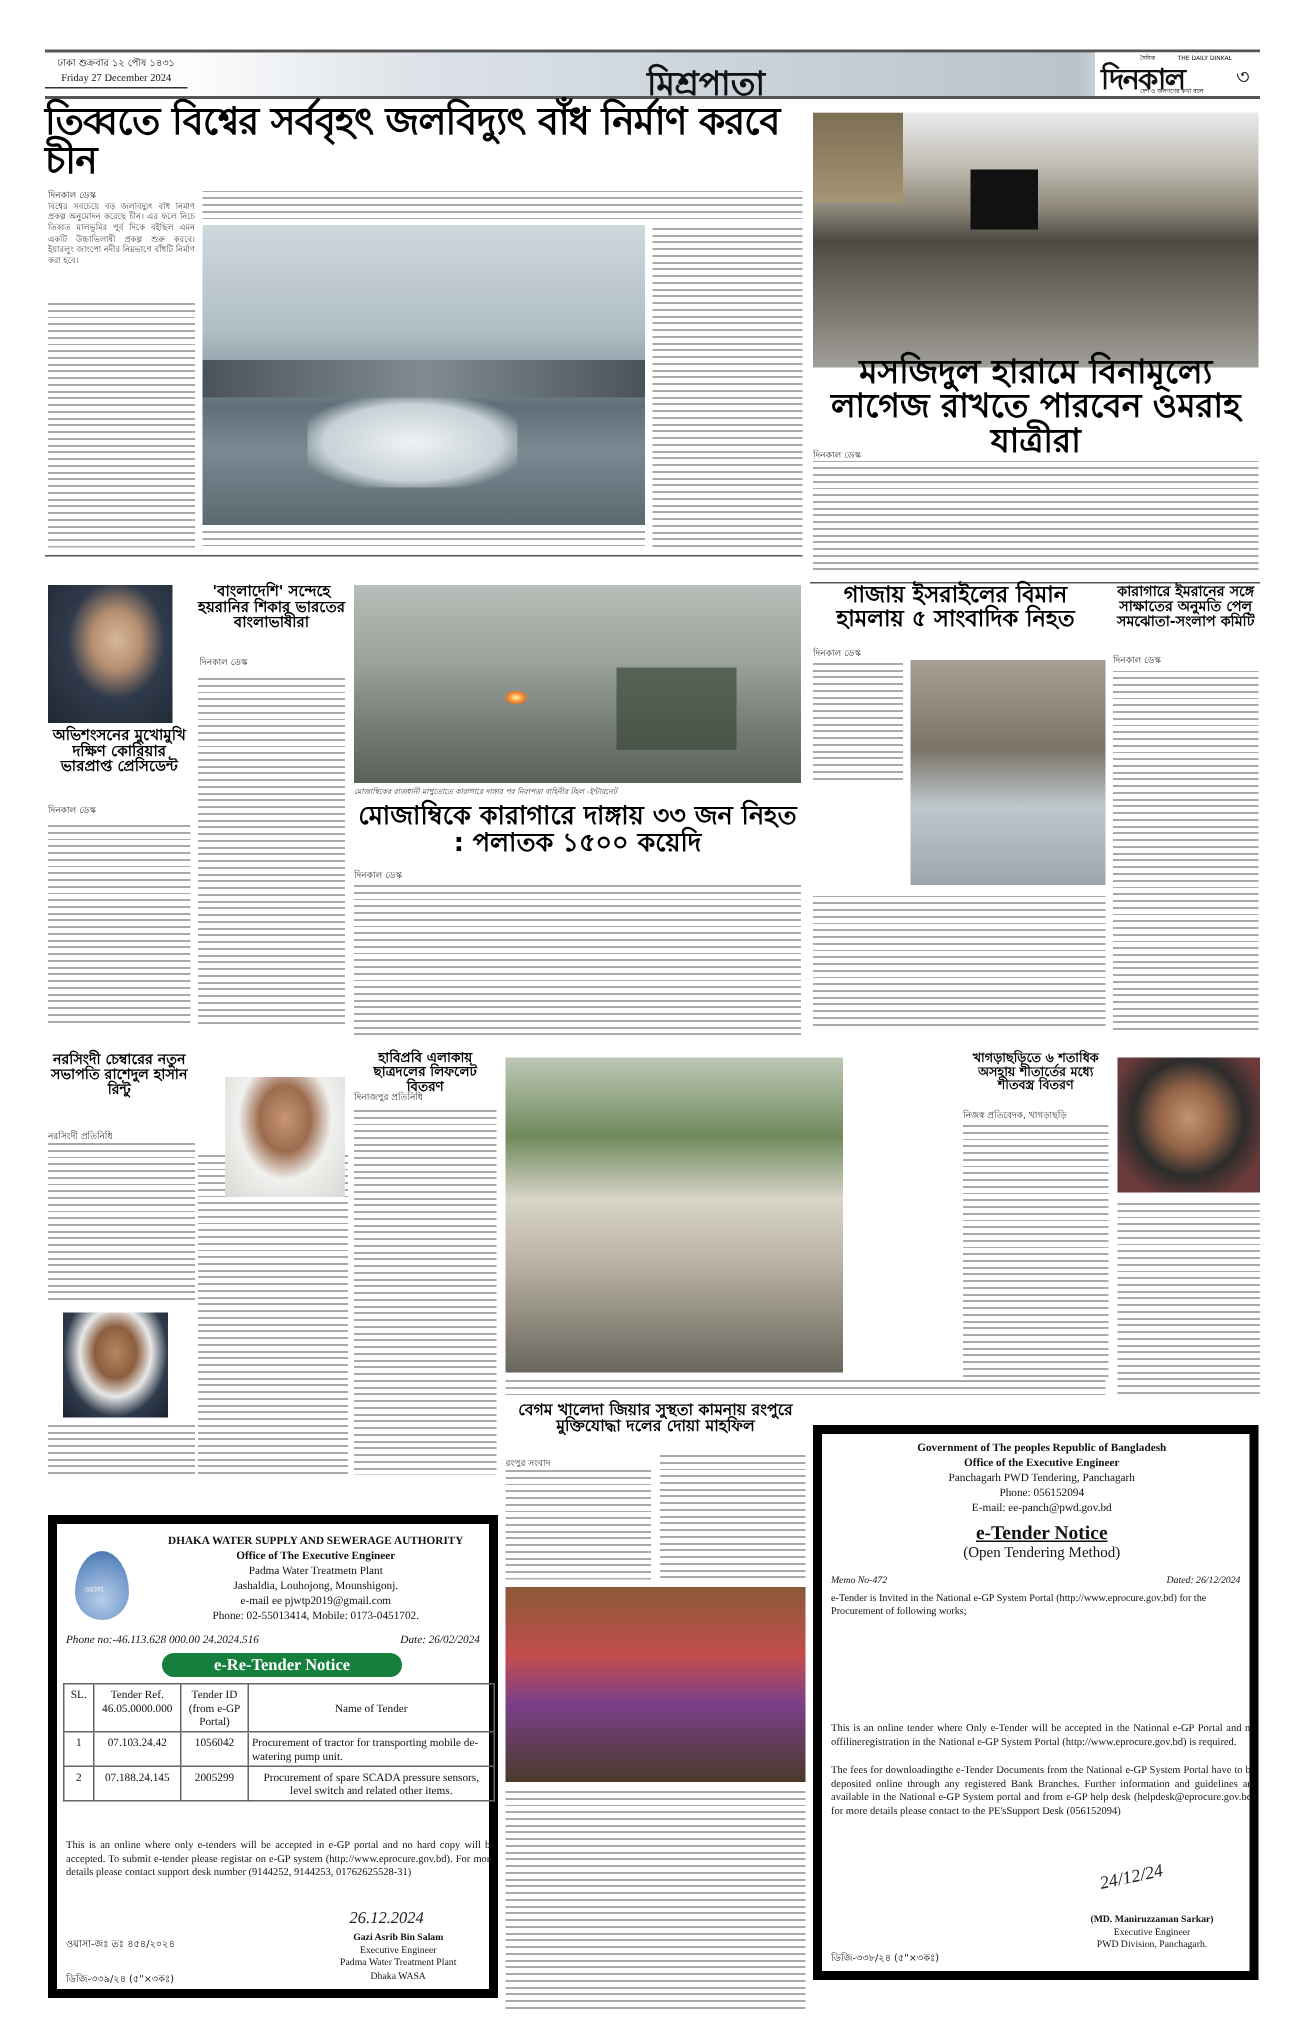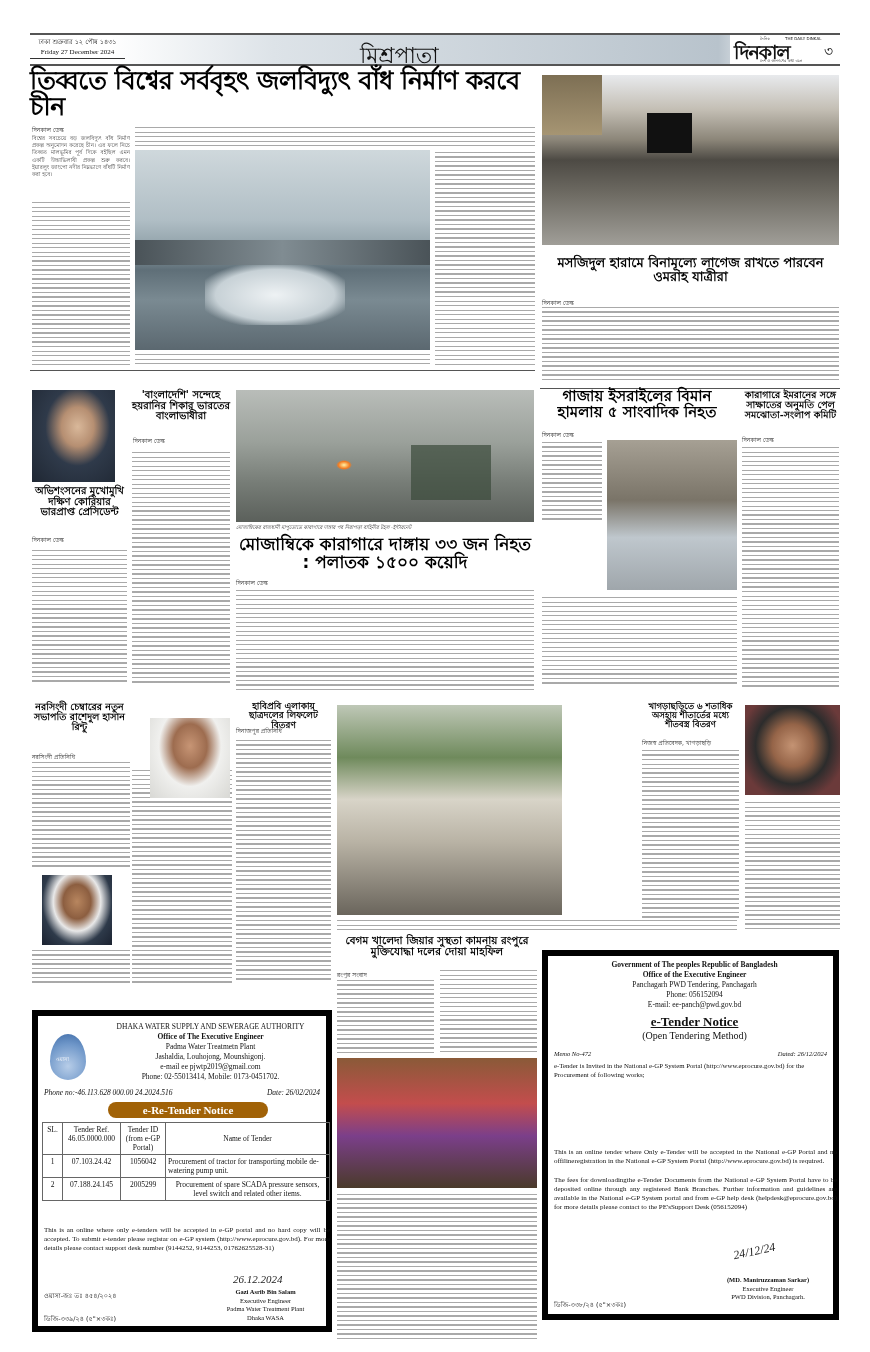--- a/index.html
+++ b/index.html
@@ -17,21 +17,21 @@
 .ser{font-family:"Liberation Serif",serif}
 </style>
 </head>
 <body>
 
 <div class="abs" style="left:30px;top:33px;width:810px;height:33px;border-top:2px solid #555;border-bottom:2px solid #555;background:linear-gradient(90deg,#fff 0%,#fff 10%,#dde3e8 30%,#b8c3cc 85%,#fff 92%)">
   <div class="abs" style="left:0;top:2px;width:95px;border-bottom:1px solid #333;padding-bottom:2px">
     <div style="font-size:6.5px;text-align:center;font-family:'DejaVu Sans',sans-serif">ঢাকা শুক্রবার ১২ পৌষ ১৪৩১</div>
     <div style="font-size:7px;text-align:center" class="ser">Friday 27 December 2024</div>
   </div>
-  <div class="abs" style="left:330px;top:3px;width:150px;text-align:left;font-size:22px;font-family:'DejaVu Sans',sans-serif;font-weight:normal">মিশ্রপাতা</div>
+  <div class="abs" style="left:330px;top:3px;width:150px;text-align:right;font-size:22px;font-family:'DejaVu Sans',sans-serif;font-weight:bold">মিশ্রপাতা</div>
   <div class="abs" style="left:700px;top:0;width:110px;height:29px;background:#fff">
     <span style="position:absolute;left:30px;top:1px;font-size:4px">দৈনিক</span>
     <span style="position:absolute;left:55px;top:1px;font-size:4px;font-family:'DejaVu Sans',sans-serif">THE DAILY DINKAL</span>
     <span style="position:absolute;left:4px;top:3px;font-size:19px;font-weight:bold;font-family:'DejaVu Sans',sans-serif;letter-spacing:-1px">দিনকাল</span>
     <span style="position:absolute;left:94px;top:5px;font-size:14px;font-family:'DejaVu Sans',sans-serif">৩</span>
     <span style="position:absolute;left:30px;top:23px;font-size:4px">দেশ ও জনগণের কথা বলে</span>
   </div>
 </div>
 
 <div class="abs hl" style="left:30px;top:68px;width:530px;font-size:25px;text-align:left;letter-spacing:-0.5px">তিব্বতে বিশ্বের সর্ববৃহৎ জলবিদ্যুৎ বাঁধ নির্মাণ করবে চীন</div>
@@ -45,21 +45,21 @@
   <div style="position:absolute;left:70px;top:115px;width:140px;height:60px;background:radial-gradient(ellipse at center,#eef2f4 0%,#c7d1d6 60%,transparent 80%)"></div>
 </div>
 <div class="abs lines" style="left:135px;top:125px;width:400px;height:22px"></div>
 <div class="abs lines" style="left:435px;top:150px;width:100px;height:215px"></div>
 <div class="abs lines" style="left:135px;top:352px;width:295px;height:14px"></div>
 
 <div class="abs photo" style="left:542px;top:75px;width:297px;height:170px;background:linear-gradient(180deg,#e8eaed 0%,#c4bfb5 20%,#8c8679 38%,#4d4a44 50%,#6e6b63 70%,#a09e98 100%)">
   <div style="position:absolute;left:105px;top:38px;width:45px;height:40px;background:#111"></div>
   <div style="position:absolute;left:0;top:0;width:60px;height:60px;background:linear-gradient(#7d6f54,#a69573)"></div>
 </div>
-<div class="abs hl" style="left:542px;top:256px;width:297px;font-size:13px">মসজিদুল হারামে বিনামূল্যে লাগেজ রাখতে পারবেন ওমরাহ যাত্রীরা</div>
+<div class="abs hl" style="left:542px;top:237px;width:297px;font-size:22px">মসজিদুল হারামে বিনামূল্যে লাগেজ রাখতে পারবেন ওমরাহ যাত্রীরা</div>
 <div class="abs byline" style="left:542px;top:298px">দিনকাল ডেস্ক</div>
 <div class="abs lines" style="left:542px;top:305px;width:297px;height:78px"></div>
 
 <div class="abs rule" style="left:30px;top:370px;width:505px;height:1px"></div>
 <div class="abs rule" style="left:540px;top:388px;width:300px;height:1px"></div>
 
 <div class="abs photo" style="left:32px;top:390px;width:83px;height:92px;background:radial-gradient(ellipse at 55% 40%,#d9b89a 0%,#b68f72 25%,#2f3a4a 50%,#1f2733 100%)"></div>
 <div class="abs hl" style="left:32px;top:486px;width:95px;font-size:10px">অভিশংসনের মুখোমুখি দক্ষিণ কোরিয়ার ভারপ্রাপ্ত প্রেসিডেন্ট</div>
 <div class="abs byline" style="left:32px;top:535px">দিনকাল ডেস্ক</div>
 <div class="abs lines" style="left:32px;top:548px;width:95px;height:135px"></div>
@@ -113,30 +113,30 @@
 <div class="abs lines" style="left:337px;top:978px;width:97px;height:75px"></div>
 <div class="abs lines" style="left:440px;top:968px;width:97px;height:85px"></div>
 <div class="abs photo" style="left:337px;top:1058px;width:200px;height:130px;background:linear-gradient(180deg,#8a5a38 0%,#c34d4d 35%,#7b3f8a 60%,#4a3a2a 100%)"></div>
 <div class="abs lines" style="left:337px;top:1192px;width:200px;height:150px"></div>
 
 <div class="abs boxed" style="left:32px;top:1010px;width:300px;height:322px;background:#fff">
   <div class="abs" style="left:12px;top:18px;width:36px;height:46px;background:radial-gradient(circle at 50% 70%,#b7cde8 0%,#6f97c9 60%,#3d6aa6 100%);border-radius:50% 50% 50% 50%/60% 60% 40% 40%">
     <span style="position:absolute;left:6px;top:22px;font-size:5px;color:#fff;font-family:'DejaVu Sans',sans-serif">ওয়াসা</span>
   </div>
   <div class="abs ser" style="left:50px;top:6px;width:245px;text-align:center;font-size:7.5px;line-height:10px">
-    <div style="font-weight:normal">DHAKA WATER SUPPLY AND SEWERAGE AUTHORITY</div>
+    <div style="font-weight:bold">DHAKA WATER SUPPLY AND SEWERAGE AUTHORITY</div>
     <div style="font-weight:bold">Office of The Executive Engineer</div>
     <div>Padma Water Treatmetn Plant</div>
     <div>Jashaldia, Louhojong, Mounshigonj.</div>
     <div>e-mail ee pjwtp2019@gmail.com</div>
     <div>Phone: 02-55013414, Mobile: 0173-0451702.</div>
   </div>
   <div class="abs ser" style="left:6px;top:72px;font-size:7.5px;font-style:italic">Phone no:-46.113.628 000.00 24.2024.516</div>
   <div class="abs ser" style="right:6px;top:72px;font-size:7.5px;font-style:italic">Date: 26/02/2024</div>
-  <div class="abs ser" style="left:70px;top:86px;width:160px;height:16px;background:#a16207;color:#fff;border-radius:9px;text-align:center;font-weight:bold;font-size:11px;line-height:16px">e-Re-Tender Notice</div>
+  <div class="abs ser" style="left:70px;top:86px;width:160px;height:16px;background:#15803d;color:#fff;border-radius:9px;text-align:center;font-weight:bold;font-size:11px;line-height:16px">e-Re-Tender Notice</div>
   <table class="abs" style="left:4px;top:106px;width:288px">
     <tbody>
         <tr>
       <th style="width:20px">SL.</th>
       <th style="width:58px">Tender Ref. 46.05.0000.000</th>
       <th style="width:45px">Tender ID (from e-GP Portal)</th>
       <th style="vertical-align:middle">Name of Tender</th>
     </tr>
     <tr>
       <td>1</td>

